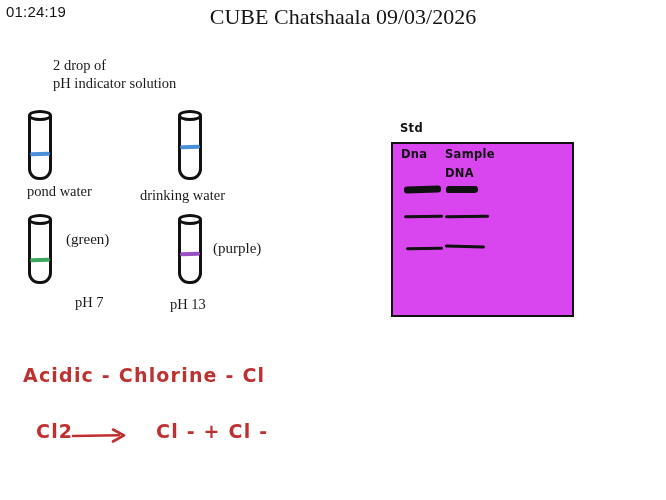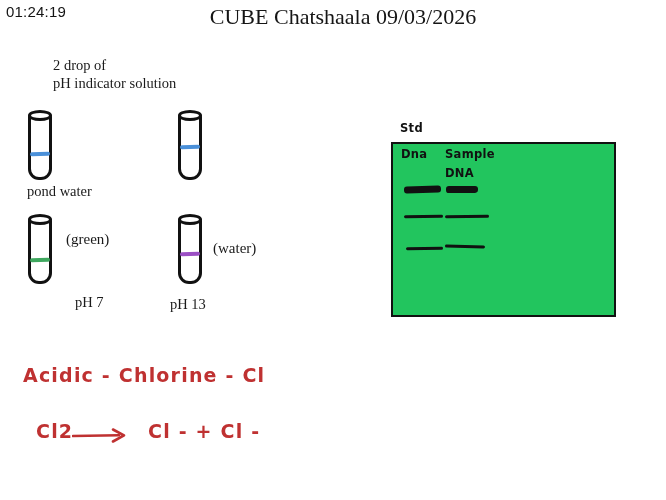--- a/index.html
+++ b/index.html
@@ -103,24 +103,24 @@
     font-size: 15px;
     color: #1a1a1a;
     white-space: nowrap;
   }
 
   
   #gel {
     position: absolute;
     left: 391px;
     top: 142px;
-    width: 225px;
+    width: 183px;
     height: 175px;
     border: 2.5px solid #111111;
-    background: #22c55e;
+    background: #d946ef;
   }
   .gel-caption {
     position: absolute;
     font-family: "DejaVu Sans", "Liberation Sans", sans-serif;
     font-size: 11.5px;
     font-weight: 600;
     letter-spacing: 0.3px;
     color: #111111;
     white-space: nowrap;
   }
@@ -178,35 +178,36 @@
     <div class="rim"></div>
     <div class="liquid" style="top:42px; background:#4A90D9;"></div>
   </div>
   <div class="tube-label" style="left:27px; top:183px;">pond water</div>
 
   <div class="tube" style="left:178px; top:110px;">
     <div class="body"></div>
     <div class="rim"></div>
     <div class="liquid" style="top:35px; background:#4A90D9;"></div>
   </div>
+  <div class="tube-label" style="left:140px; top:187px;">drinking water</div>
 
   <div class="tube" style="left:28px; top:214px;">
     <div class="body"></div>
     <div class="rim"></div>
     <div class="liquid" style="top:44px; background:#3FA85F;"></div>
   </div>
   <div class="color-note" style="left:66px; top:231px;">(green)</div>
   <div class="tube-label" style="left:27px; top:294px;margin-left:48px;">pH 7</div>
 
   <div class="tube" style="left:178px; top:214px;">
     <div class="body"></div>
     <div class="rim"></div>
     <div class="liquid" style="top:38px; background:#9B4FC4;"></div>
   </div>
-  <div class="color-note" style="left:213px; top:240px;">(water)</div>
+  <div class="color-note" style="left:213px; top:240px;">(purple)</div>
   <div class="tube-label" style="left:170px; top:296px;">pH 13</div>
 
   <div class="gel-caption" style="left:400px; top:121px;">Std</div>
 
   <div id="gel">
     <div class="gel-caption" style="left:8px; top:3px;">Dna</div>
     <div class="gel-caption" style="left:52px; top:3px;">Sample</div>
     <div class="gel-caption" style="left:52px; top:22px;">DNA</div>
 
     <div class="band" style="left:11px; top:42px; width:37px; height:7px; transform:rotate(-1.5deg);"></div>
@@ -221,15 +222,15 @@
 
   <div class="hand-red" style="left:23px; top:364px;">Acidic   - Chlorine   - Cl</div>
 
   <div class="hand-red" style="left:36px; top:420px;">Cl2</div>
 
   <svg id="arrow" viewBox="0 0 62 16">
     <path d="M1 9 L47 8.2" stroke="#BF3131" stroke-width="2.6" fill="none" stroke-linecap="round"></path>
     <path d="M41 2.5 L52 8.3 L41 14.5" stroke="#BF3131" stroke-width="2.6" fill="none" stroke-linecap="round" stroke-linejoin="round"></path>
   </svg>
 
-  <div class="hand-red" style="left:148px; top:420px;">Cl -  +  Cl -</div>
+  <div class="hand-red" style="left:156px; top:420px;">Cl -  +  Cl -</div>
 
 </div>
 
 </body></html>

